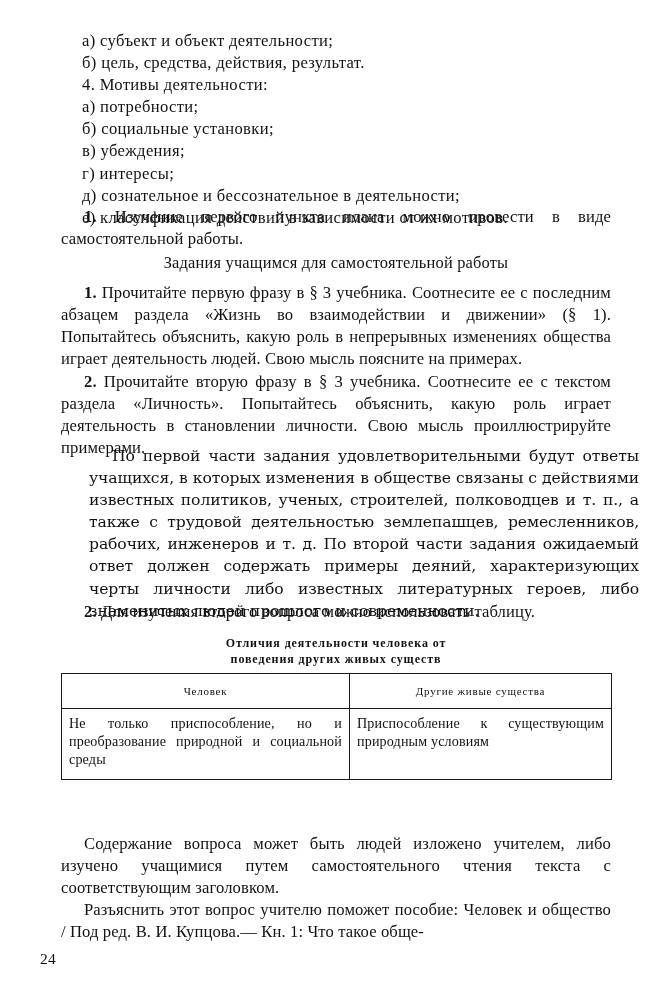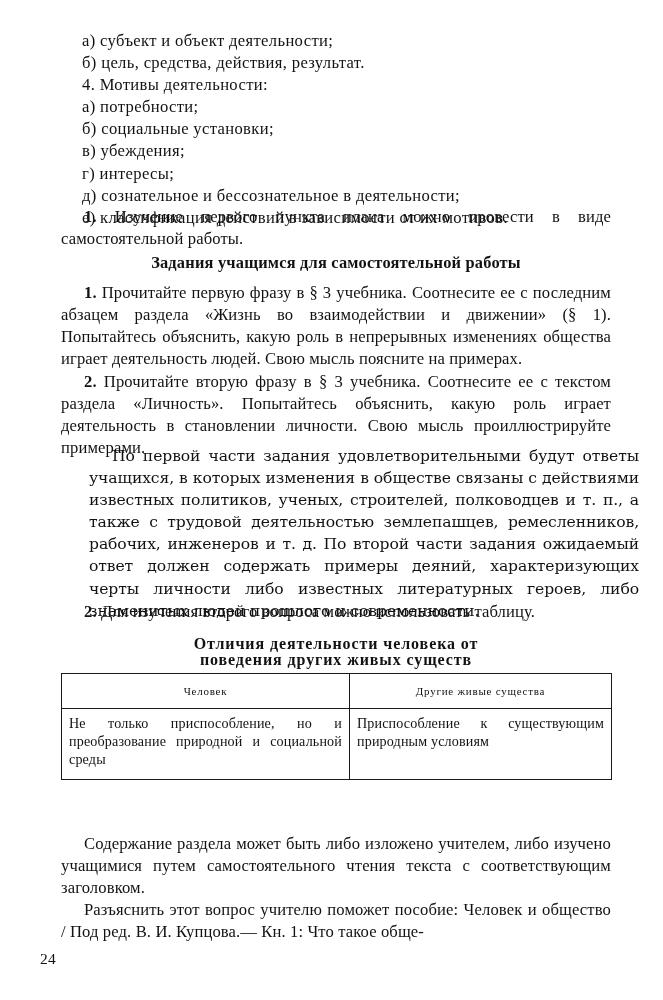--- a/index.html
+++ b/index.html
@@ -60,28 +60,28 @@
     font-size: 15.6px;
     line-height: 22.1px;
     letter-spacing: -0.1px;
   }
 
   .b { font-weight: bold; }
 
   .centered-head {
     font-size: 16.4px;
     line-height: 22px;
-    font-weight: bold;
+    font-weight: normal;
     text-align: center;
     letter-spacing: 0.2px;
     margin: 0;
   }
 
   .table-caption {
-    font-size: 16px;
+    font-size: 12px;
     line-height: 15.5px;
     font-weight: bold;
     text-align: center;
     letter-spacing: 0.9px;
     margin: 0;
   }
 
   table.diff {
     position: absolute;
     left: 57px;
@@ -183,19 +183,19 @@
     </thead>
     <tbody>
       <tr>
         <td class="r">Не только приспособление, но и преобразование природной и социальной среды</td>
         <td class="r">Приспособление к существующим природным условиям</td>
       </tr>
     </tbody>
   </table>
 
   <div class="col" style="top:833px;">
-    <p class="para">Содержание раздела может быть либо изложено учителем, либо изучено учащимися путем самостоятельного чтения текста с соответствующим заголовком.</p>
+    <p class="para">Содержание вопроса может быть людей изложено учителем, либо изучено учащимися путем самостоятельного чтения текста с соответствующим заголовком.</p>
     <p class="para">Разъяснить этот вопрос учителю поможет пособие: Человек и общество / Под ред. В. И. Купцова.— Кн. 1: Что такое обще-</p>
   </div>
 
   <div class="folio">24</div>
 
 </div>
 
 </body></html>

